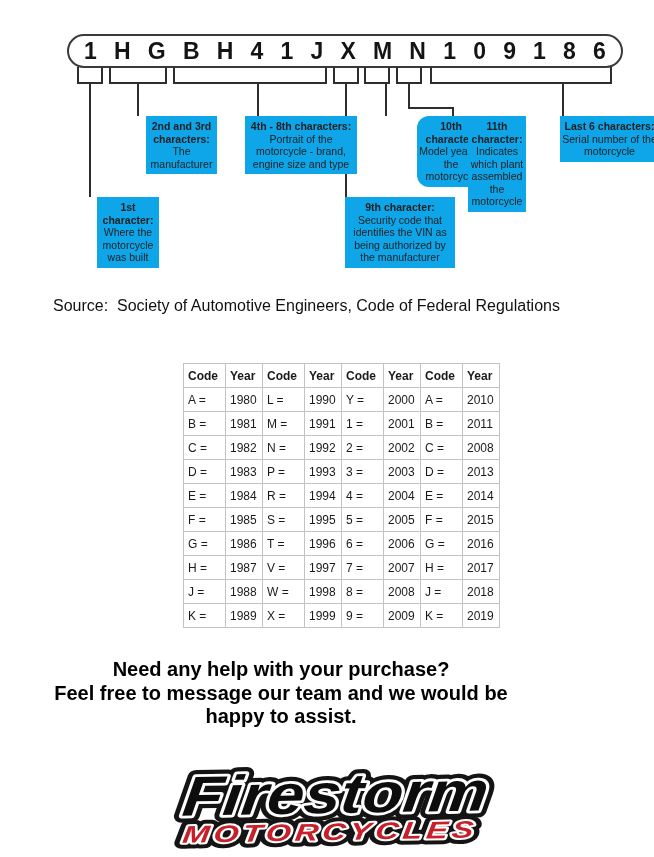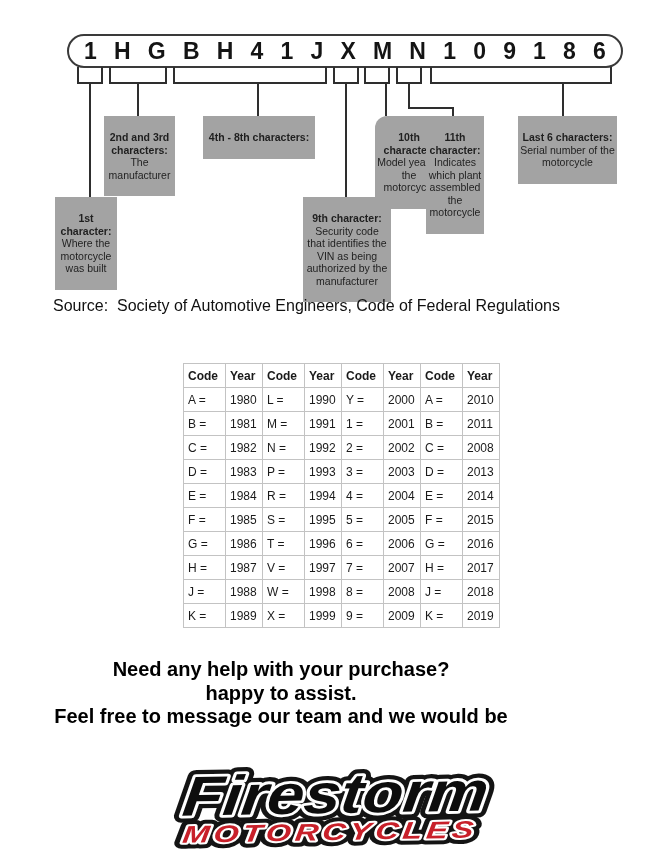--- a/index.html
+++ b/index.html
@@ -23,23 +23,23 @@
   .bracket {
     position:absolute; top:67px; height:17px; box-sizing:border-box;
     border-left:2px solid #2e2e2e; border-right:2px solid #2e2e2e; border-bottom:2px solid #2e2e2e;
   }
   .vline { position:absolute; width:2px; background:#2e2e2e; }
   .elbow { position:absolute; box-sizing:border-box;
     border-left:2px solid #2e2e2e; border-bottom:2px solid #2e2e2e; }
 
   
   .callout {
-    position:absolute; background:#a3a3a3; color:#1f1f1f;
+    position:absolute; background:#0ea5e9; color:#1f1f1f;
     font-size:10.5px; line-height:12.5px; text-align:center;
-    padding:15px 2px; box-sizing:border-box;
+    padding:4px 2px; box-sizing:border-box;margin-left:42px;
   }
   .callout-head { font-weight:bold; }
 
   #source-note { left:53px; top:297px; font-size:16px; color:#111; white-space:pre; }
 
   
   #year-table-wrap { left:183px; top:363px; }
   table { border-collapse:collapse; font-size:12px; color:#1a1a1a; }
   th, td {
     border:1px solid #c3c3c3; height:23px; padding:0 2px 0 4px;
@@ -103,39 +103,40 @@
 <div class="elbow" style="left:408px; top:84px; width:46px; height:25px;"></div>
 <div class="vline" style="left:452px; top:107px; height:9px;"></div>
 <div class="vline" style="left:562px; top:84px; height:32px;"></div>
 
 <div class="callout" style="left:104px; top:116px; width:71px;">
   <div class="callout-head">2nd and 3rd characters:</div>
   <div class="callout-body">The manufacturer</div>
 </div>
 <div class="callout" style="left:203px; top:116px; width:112px;">
   <div class="callout-head">4th - 8th characters:</div>
+  <div class="callout-body">Portrait of the motorcycle - brand, engine size and type</div>
 </div>
 <div class="callout" style="left:375px; top:116px; width:68px;border-radius:12px;">
   <div class="callout-head">10th character:</div>
   <div class="callout-body">Model year of the motorcycle</div>
 </div>
 <div class="callout" style="left:426px; top:116px; width:58px;">
   <div class="callout-head">11th character:</div>
   <div class="callout-body">Indicates which plant assembled the motorcycle</div>
 </div>
 <div class="callout" style="left:518px; top:116px; width:99px;">
   <div class="callout-head">Last 6 characters:</div>
   <div class="callout-body">Serial number of the motorcycle</div>
 </div>
 
 <div class="callout" style="left:55px; top:197px; width:62px;text-align:center;">
   <div class="callout-head">1st character:</div>
   <div class="callout-body">Where the motorcycle was built</div>
 </div>
-<div class="callout" style="left:303px; top:197px; width:88px;">
+<div class="callout" style="left:303px; top:197px; width:110px;">
   <div class="callout-head">9th character:</div>
   <div class="callout-body">Security code that identifies the VIN as being authorized by the manufacturer</div>
 </div>
 
 <div id="source-note" class="abs">Source:  Society of Automotive Engineers, Code of Federal Regulations</div>
 
 <div id="year-table-wrap" class="abs">
   <table>
     <thead>
       <tr>
@@ -249,22 +250,22 @@
           <td class="col-year">2009</td>
           <td class="col-code">K =</td>
           <td class="col-year">2019</td>
         </tr>
       </tbody>
   </table>
 </div>
 
 <div id="help-text" class="abs">
   <div>Need any help with your purchase?</div>
+  <div>Feel free to message our team and we would be</div>
   <div>happy to assist.</div>
-  <div>Feel free to message our team and we would be</div>
 </div>
 
 <div id="logo" class="abs">
   <svg width="380" height="92" viewBox="0 0 380 92">
     <g transform="rotate(-1 190 46) skewX(-8)">
       <text class="logo-main-txt stroke-outer" x="42" y="50" textLength="305" lengthAdjust="spacingAndGlyphs">Firestorm</text>
       <text class="logo-sub-txt  stroke-outer-sub" x="46" y="77" textLength="295" lengthAdjust="spacingAndGlyphs">MOTORCYCLES</text>
       <text class="logo-main-txt fill-main" x="42" y="50" textLength="305" lengthAdjust="spacingAndGlyphs" style="fill: rgb(13, 13, 13);">Firestorm</text>
       <text class="logo-sub-txt  fill-sub" x="46" y="77" textLength="295" lengthAdjust="spacingAndGlyphs" style="fill: rgb(200, 32, 42);">MOTORCYCLES</text>
     </g>

